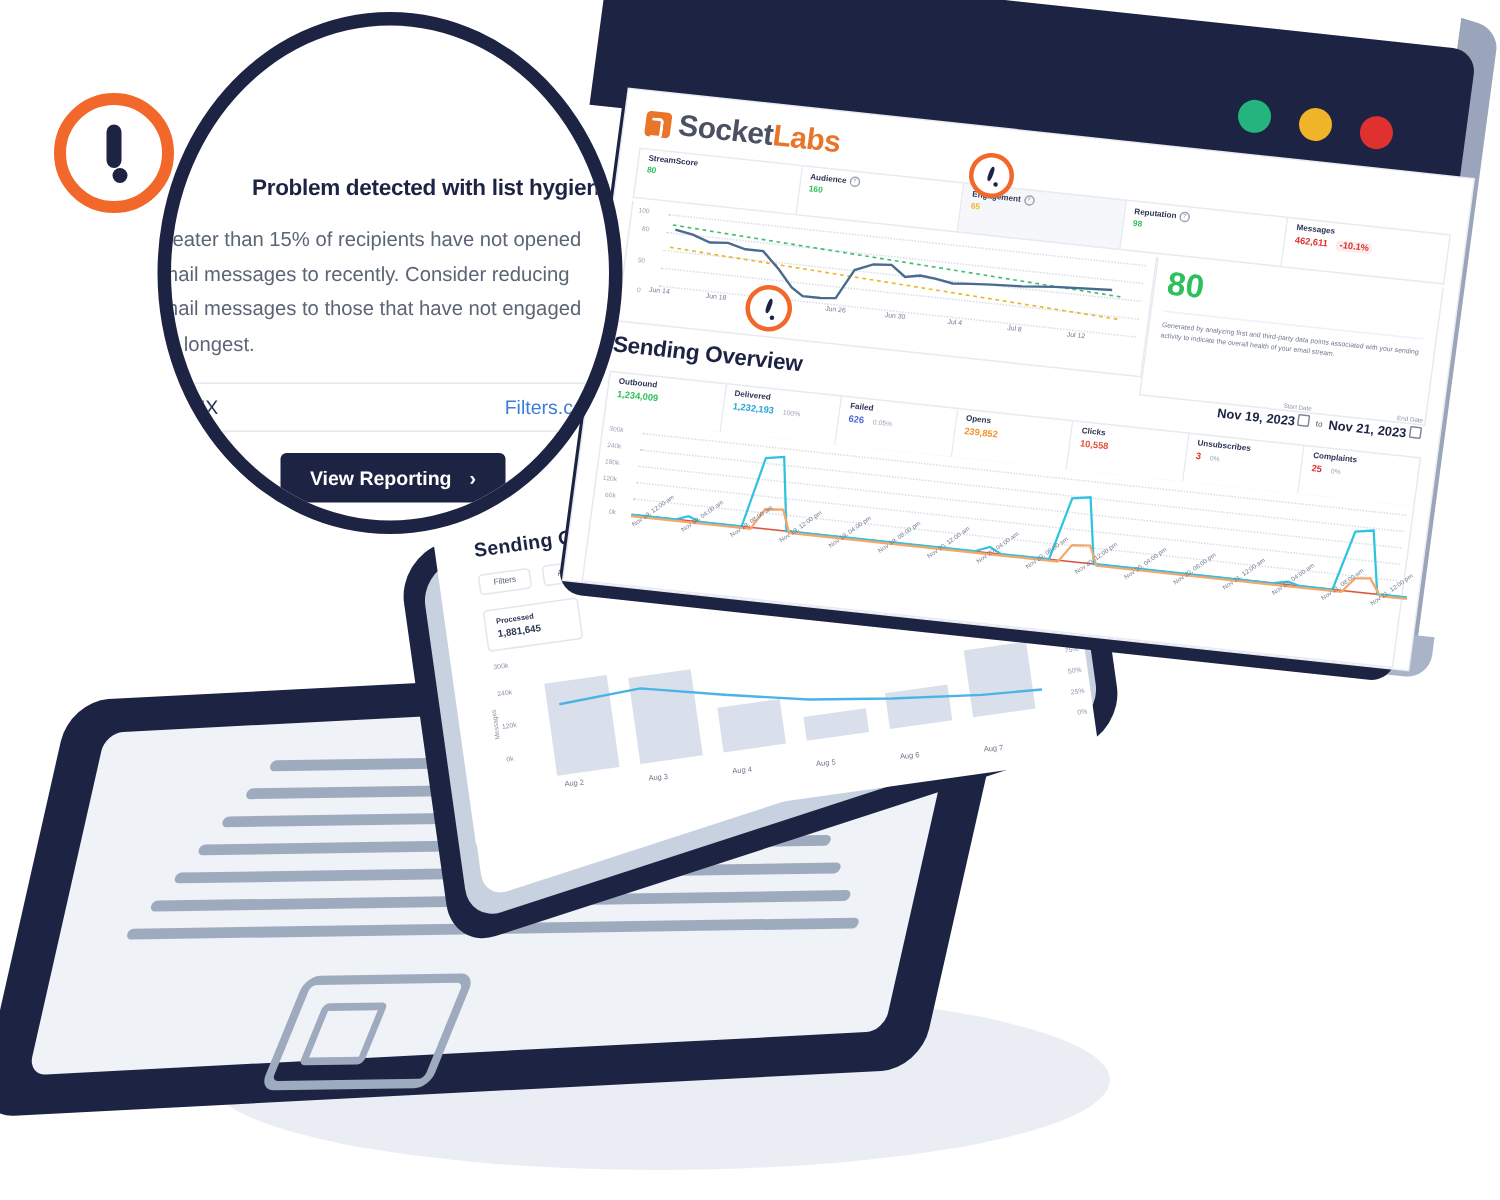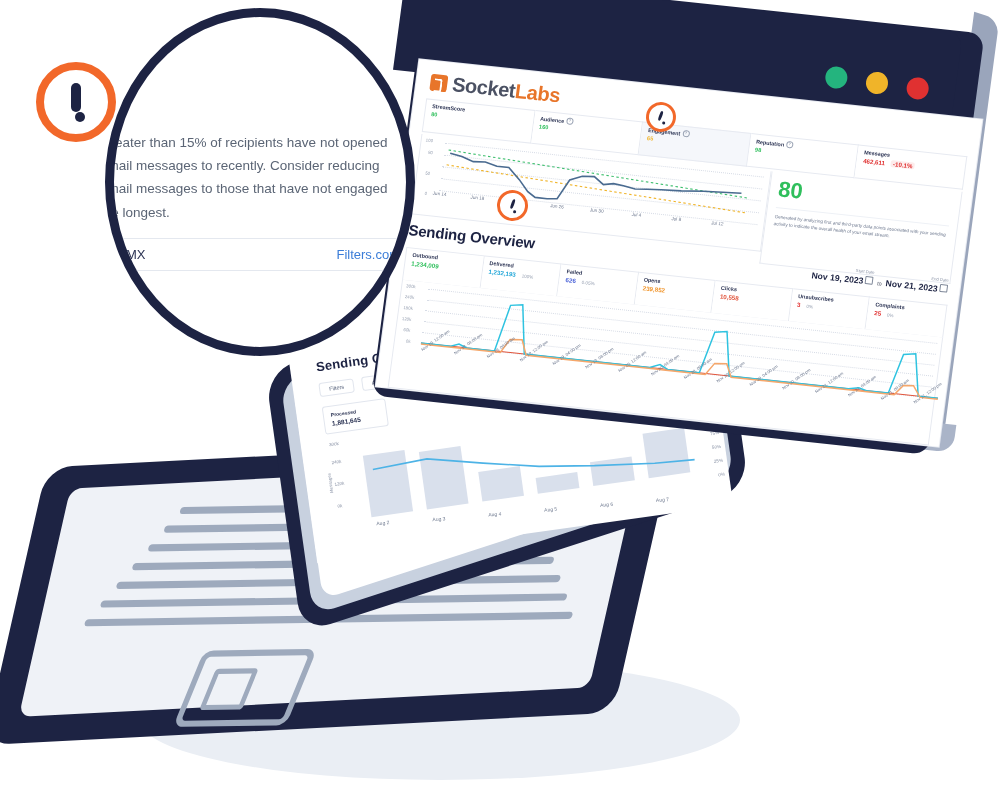--- a/index.html
+++ b/index.html
@@ -453,25 +453,32 @@
   </div>
 
   <div class="alert-badge sm-badge">
     <div class="bang" style="width:3.4px;height:10px;margin-bottom:3px;transform:rotate(12deg);"></div>
     <div class="bang-dot" style="width:3.4px;height:3.4px;bottom:5px;left:14px;"></div>
   </div>
 
   <div class="callout">
     <div class="co-inner">
       <div class="co-content">
+        <div class="co-title">Problem detected with list hygiene</div>
         <div class="co-body">Greater than 15% of recipients have not opened email messages to recently. Consider reducing email messages to those that have not engaged the longest.</div>
         <div class="co-kv">
           <span class="co-k">MX</span>
           <span class="co-v">Filters.com</span>
         </div>
+        <div class="co-btnwrap">
+          <button class="co-btn">
+            <span>View Reporting</span>
+            <span>›</span>
+          </button>
+        </div>
       </div>
     </div>
   </div>
 
   <div class="alert-badge big-badge">
     <div class="bang" style="width:10px;height:29px;margin-bottom:9px;border-radius:5px;"></div>
     <div class="bang-dot" style="width:10px;height:10px;bottom:12px;left:31px;"></div>
   </div>
 
 </div>

